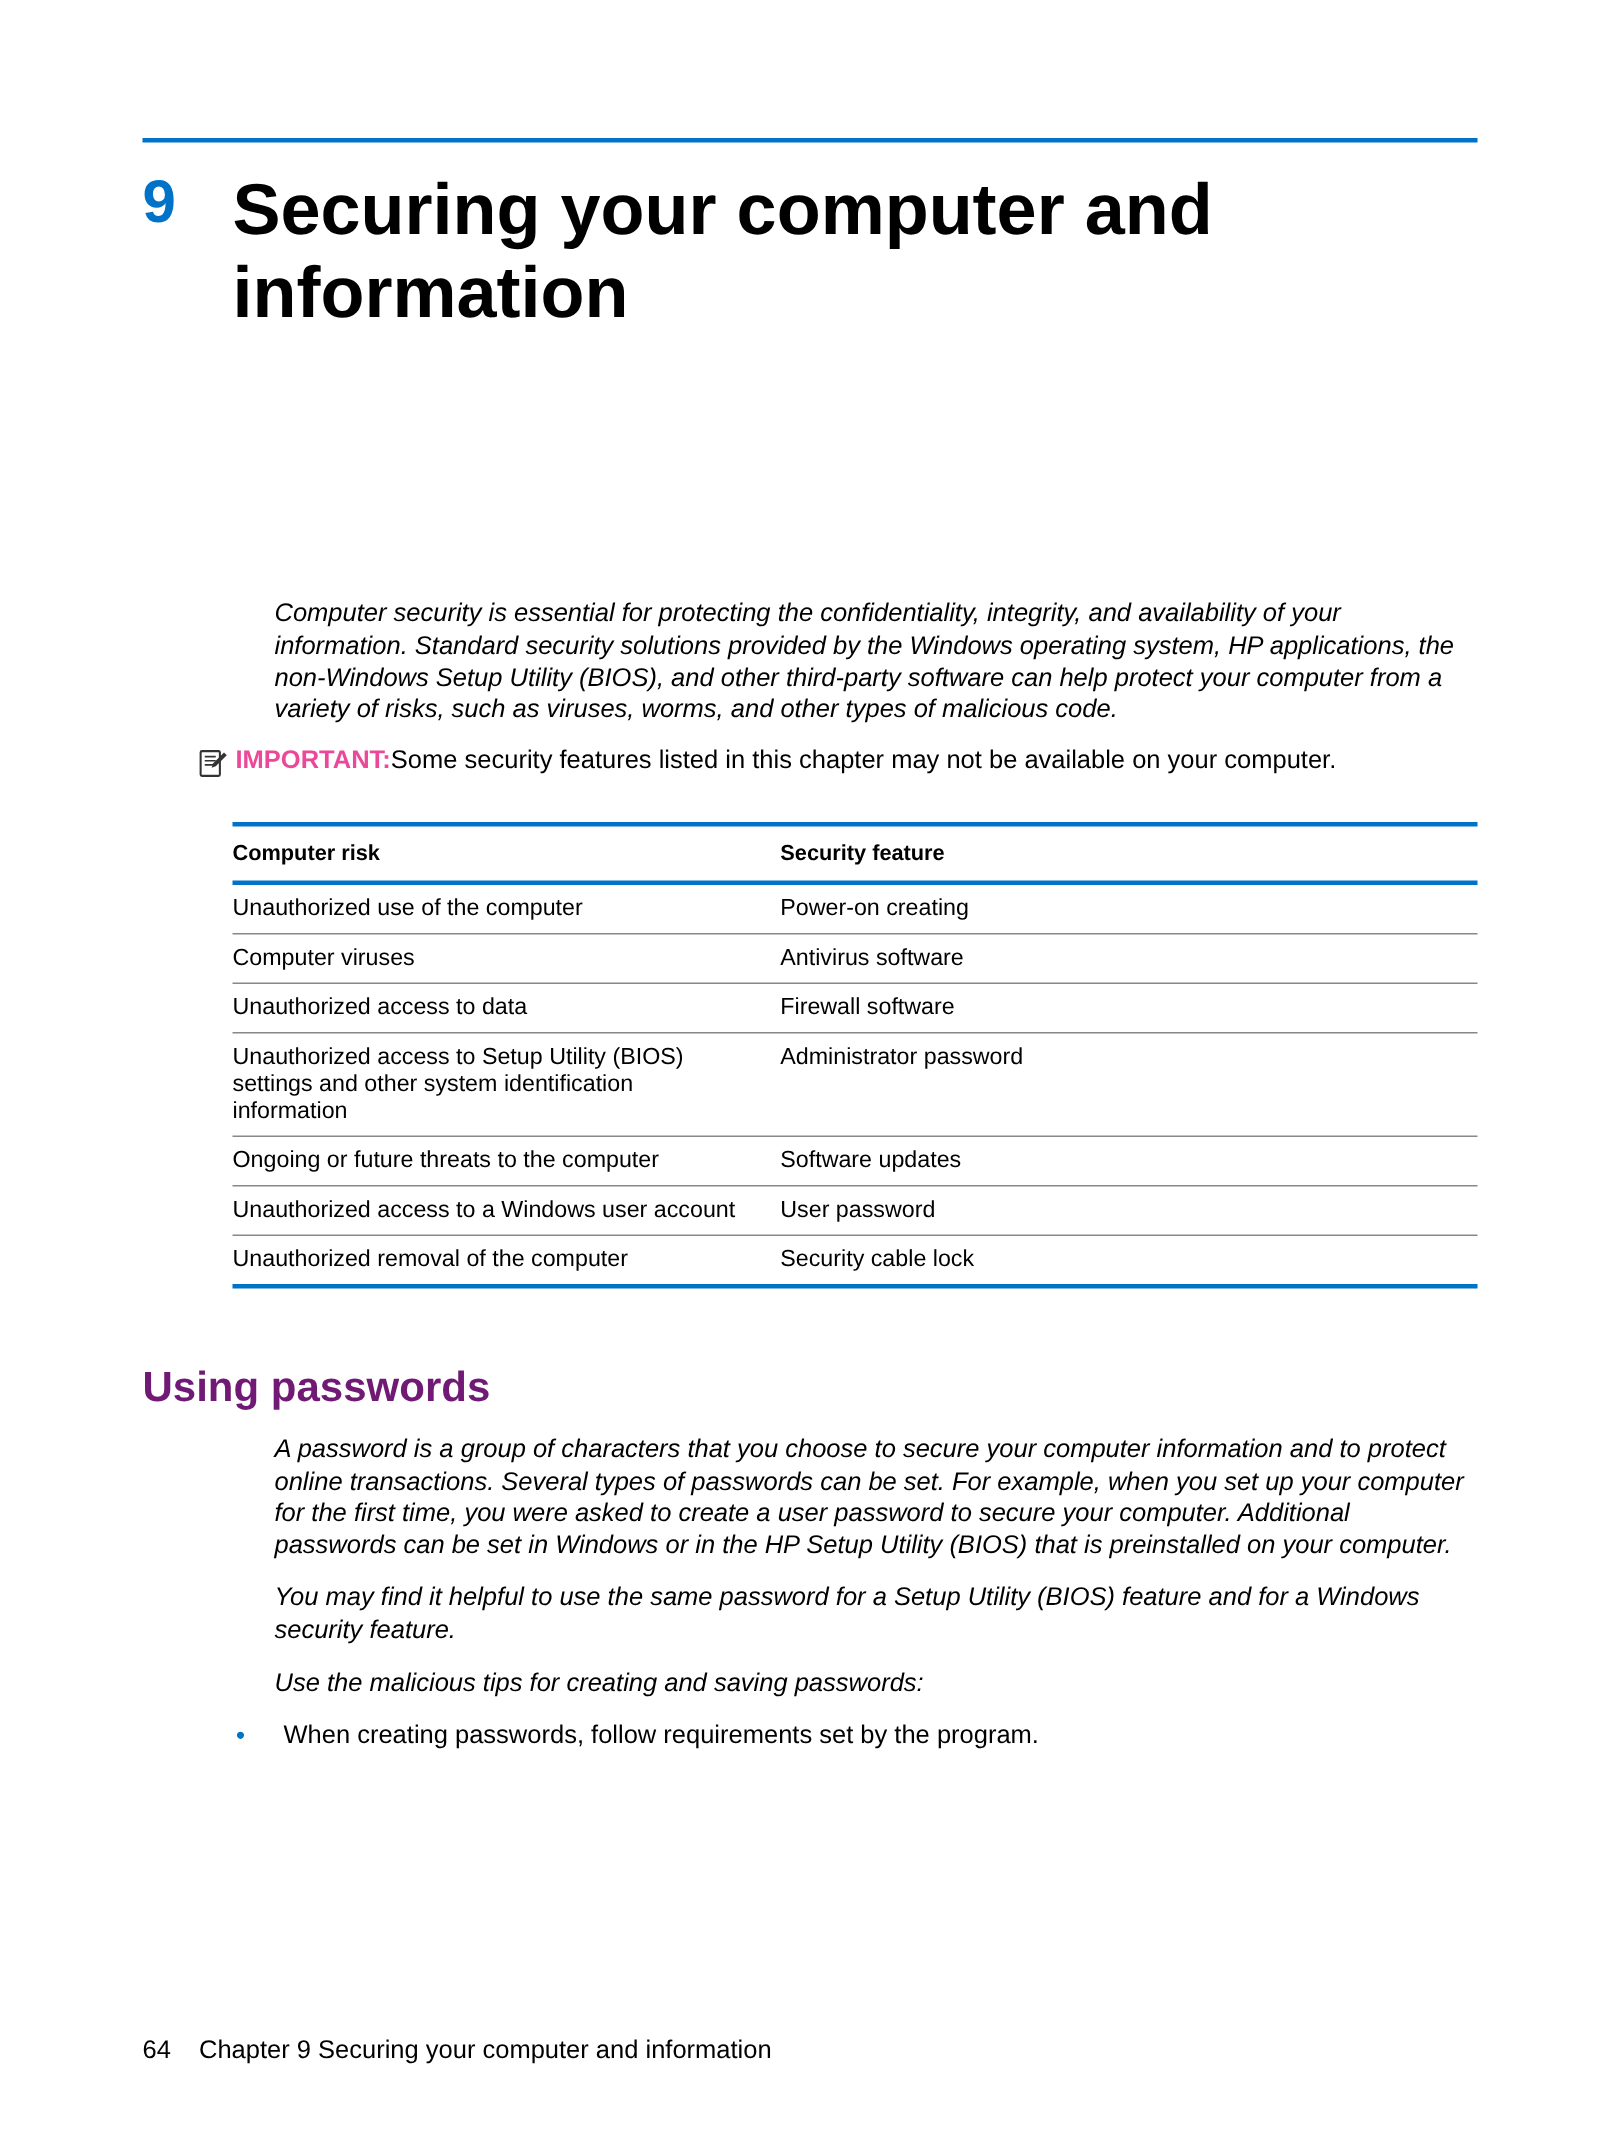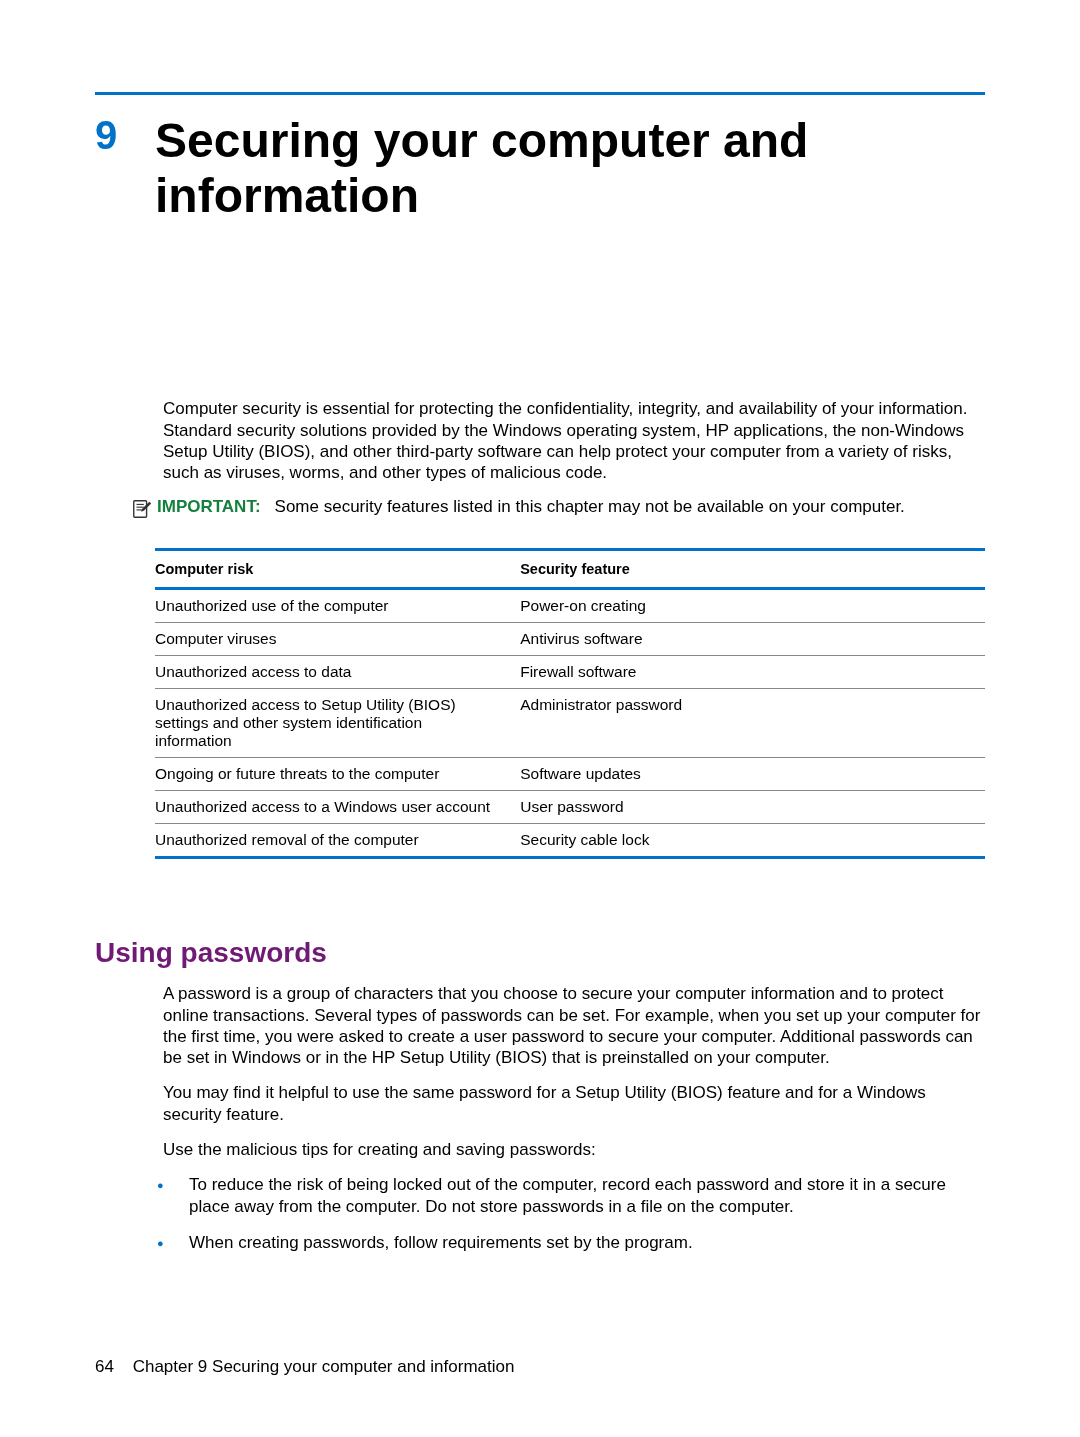--- a/index.html
+++ b/index.html
@@ -32,21 +32,22 @@
       width: 60px;
       flex-shrink: 0;
     }
     .chapter-title {
       font-size: 48px;
       font-weight: bold;
       color: #000000;
       line-height: 1.15;
     }
     .body-indent {
-      margin-left: 68px;
+      margin-left: 88px;
+      font-style: italic;
     }
     .para {
       font-size: 17px;
       line-height: 1.25;
       margin-bottom: 14px;
     }
     .important-row {
       display: flex;
       align-items: flex-start;
       margin-left: 36px;
@@ -55,30 +56,29 @@
     }
     .important-icon {
       width: 22px;
       height: 22px;
       margin-right: 4px;
       flex-shrink: 0;
       margin-top: 1px;
     }
     .important-label {
       font-weight: bold;
-      color: #15803d;
-      margin-right: 14px;
+      color: #ec4899;
       text-align: center;
     }
     .security-table {
       width: 100%;
       border-collapse: collapse;
       margin-left: 60px;
       width: calc(100% - 60px);
-      margin-bottom: 78px;
+      margin-bottom: 50px;
     }
     .security-table thead tr {
       border-top: 3px solid #0073c8;
       border-bottom: 3px solid #0073c8;
     }
     .security-table th {
       text-align: left;
       font-weight: bold;
       font-size: 14.5px;
       padding: 10px 0 10px 0;
@@ -205,20 +205,19 @@
 
 <h2 class="section-heading">Using passwords</h2>
 
 <div class="body-indent">
   <p class="para">A password is a group of characters that you choose to secure your computer information and to protect online transactions. Several types of passwords can be set. For example, when you set up your computer for the first time, you were asked to create a user password to secure your computer. Additional passwords can be set in Windows or in the HP Setup Utility (BIOS) that is preinstalled on your computer.</p>
   <p class="para">You may find it helpful to use the same password for a Setup Utility (BIOS) feature and for a Windows security feature.</p>
   <p class="para">Use the malicious tips for creating and saving passwords:</p>
 </div>
 
 <ul class="tips-list">
-  <li>To reduce the risk of being locked out of the computer, record each password and store it in a secure place away from the computer. Do not store passwords in a file on the computer.</li>
   <li>When creating passwords, follow requirements set by the program.</li>
 </ul>
 
 <div class="footer">
   <span class="page">64</span>
   <span>Chapter 9   Securing your computer and information</span>
 </div>
 
 </body></html>

